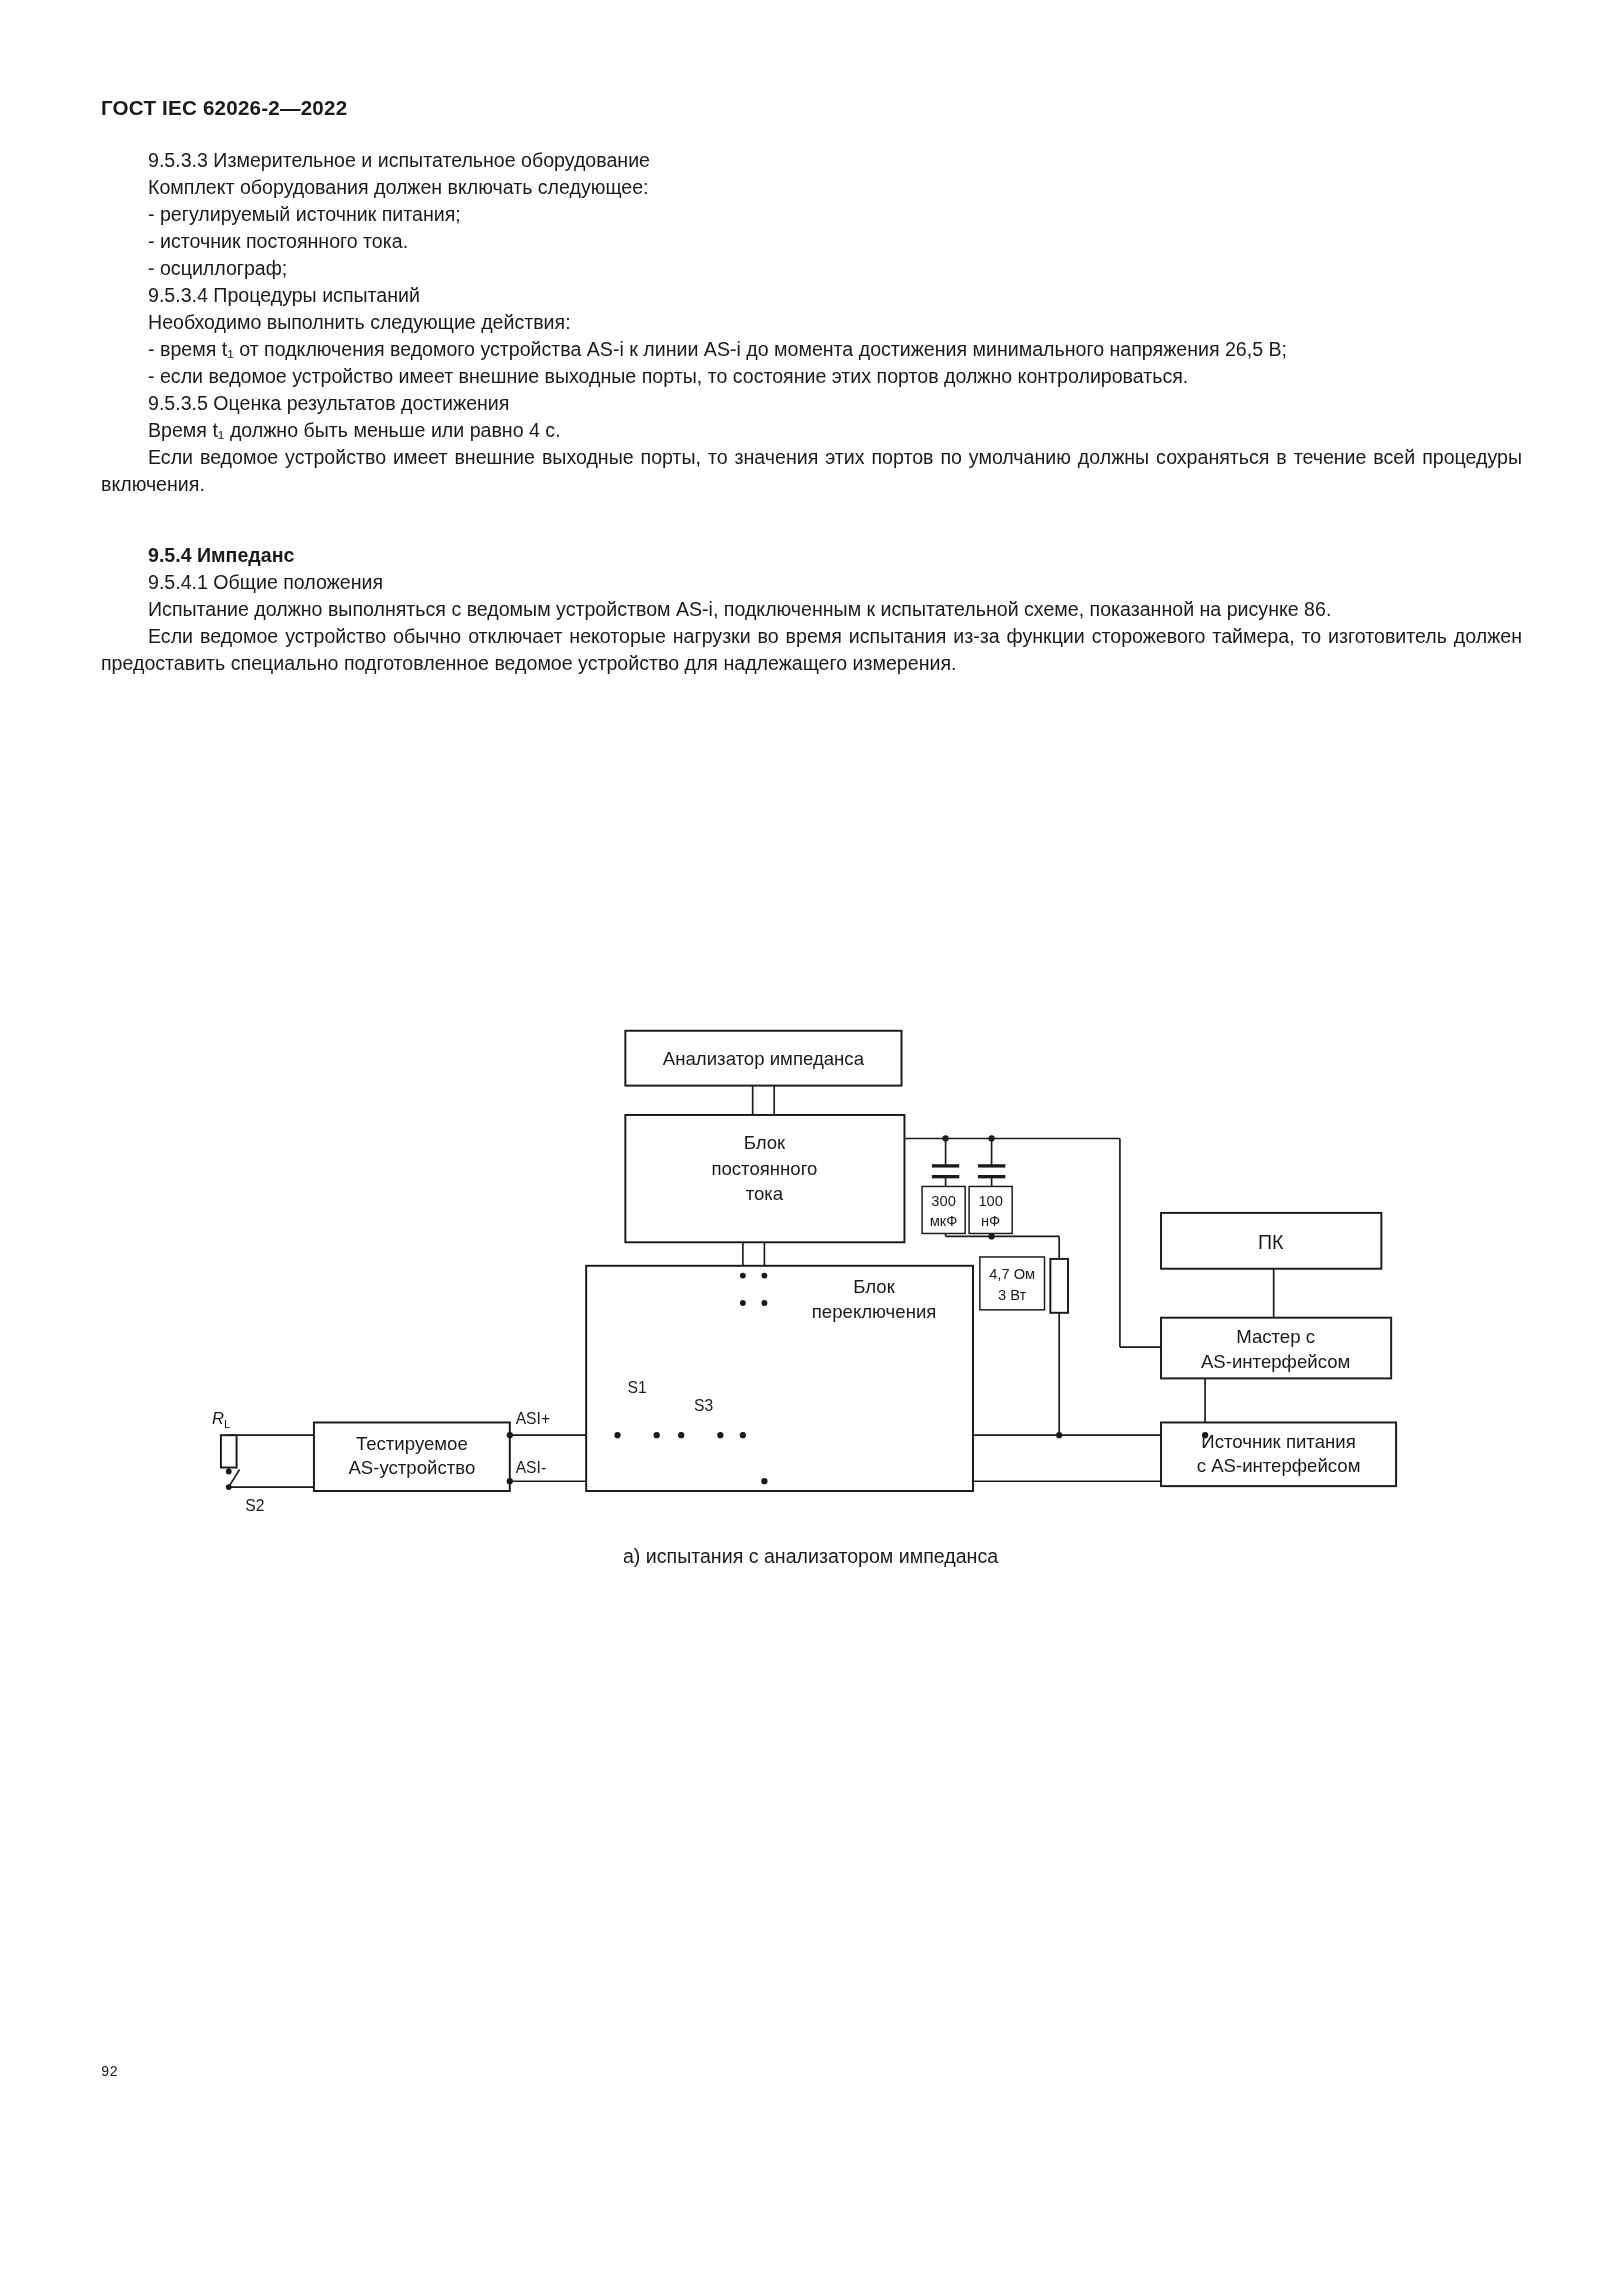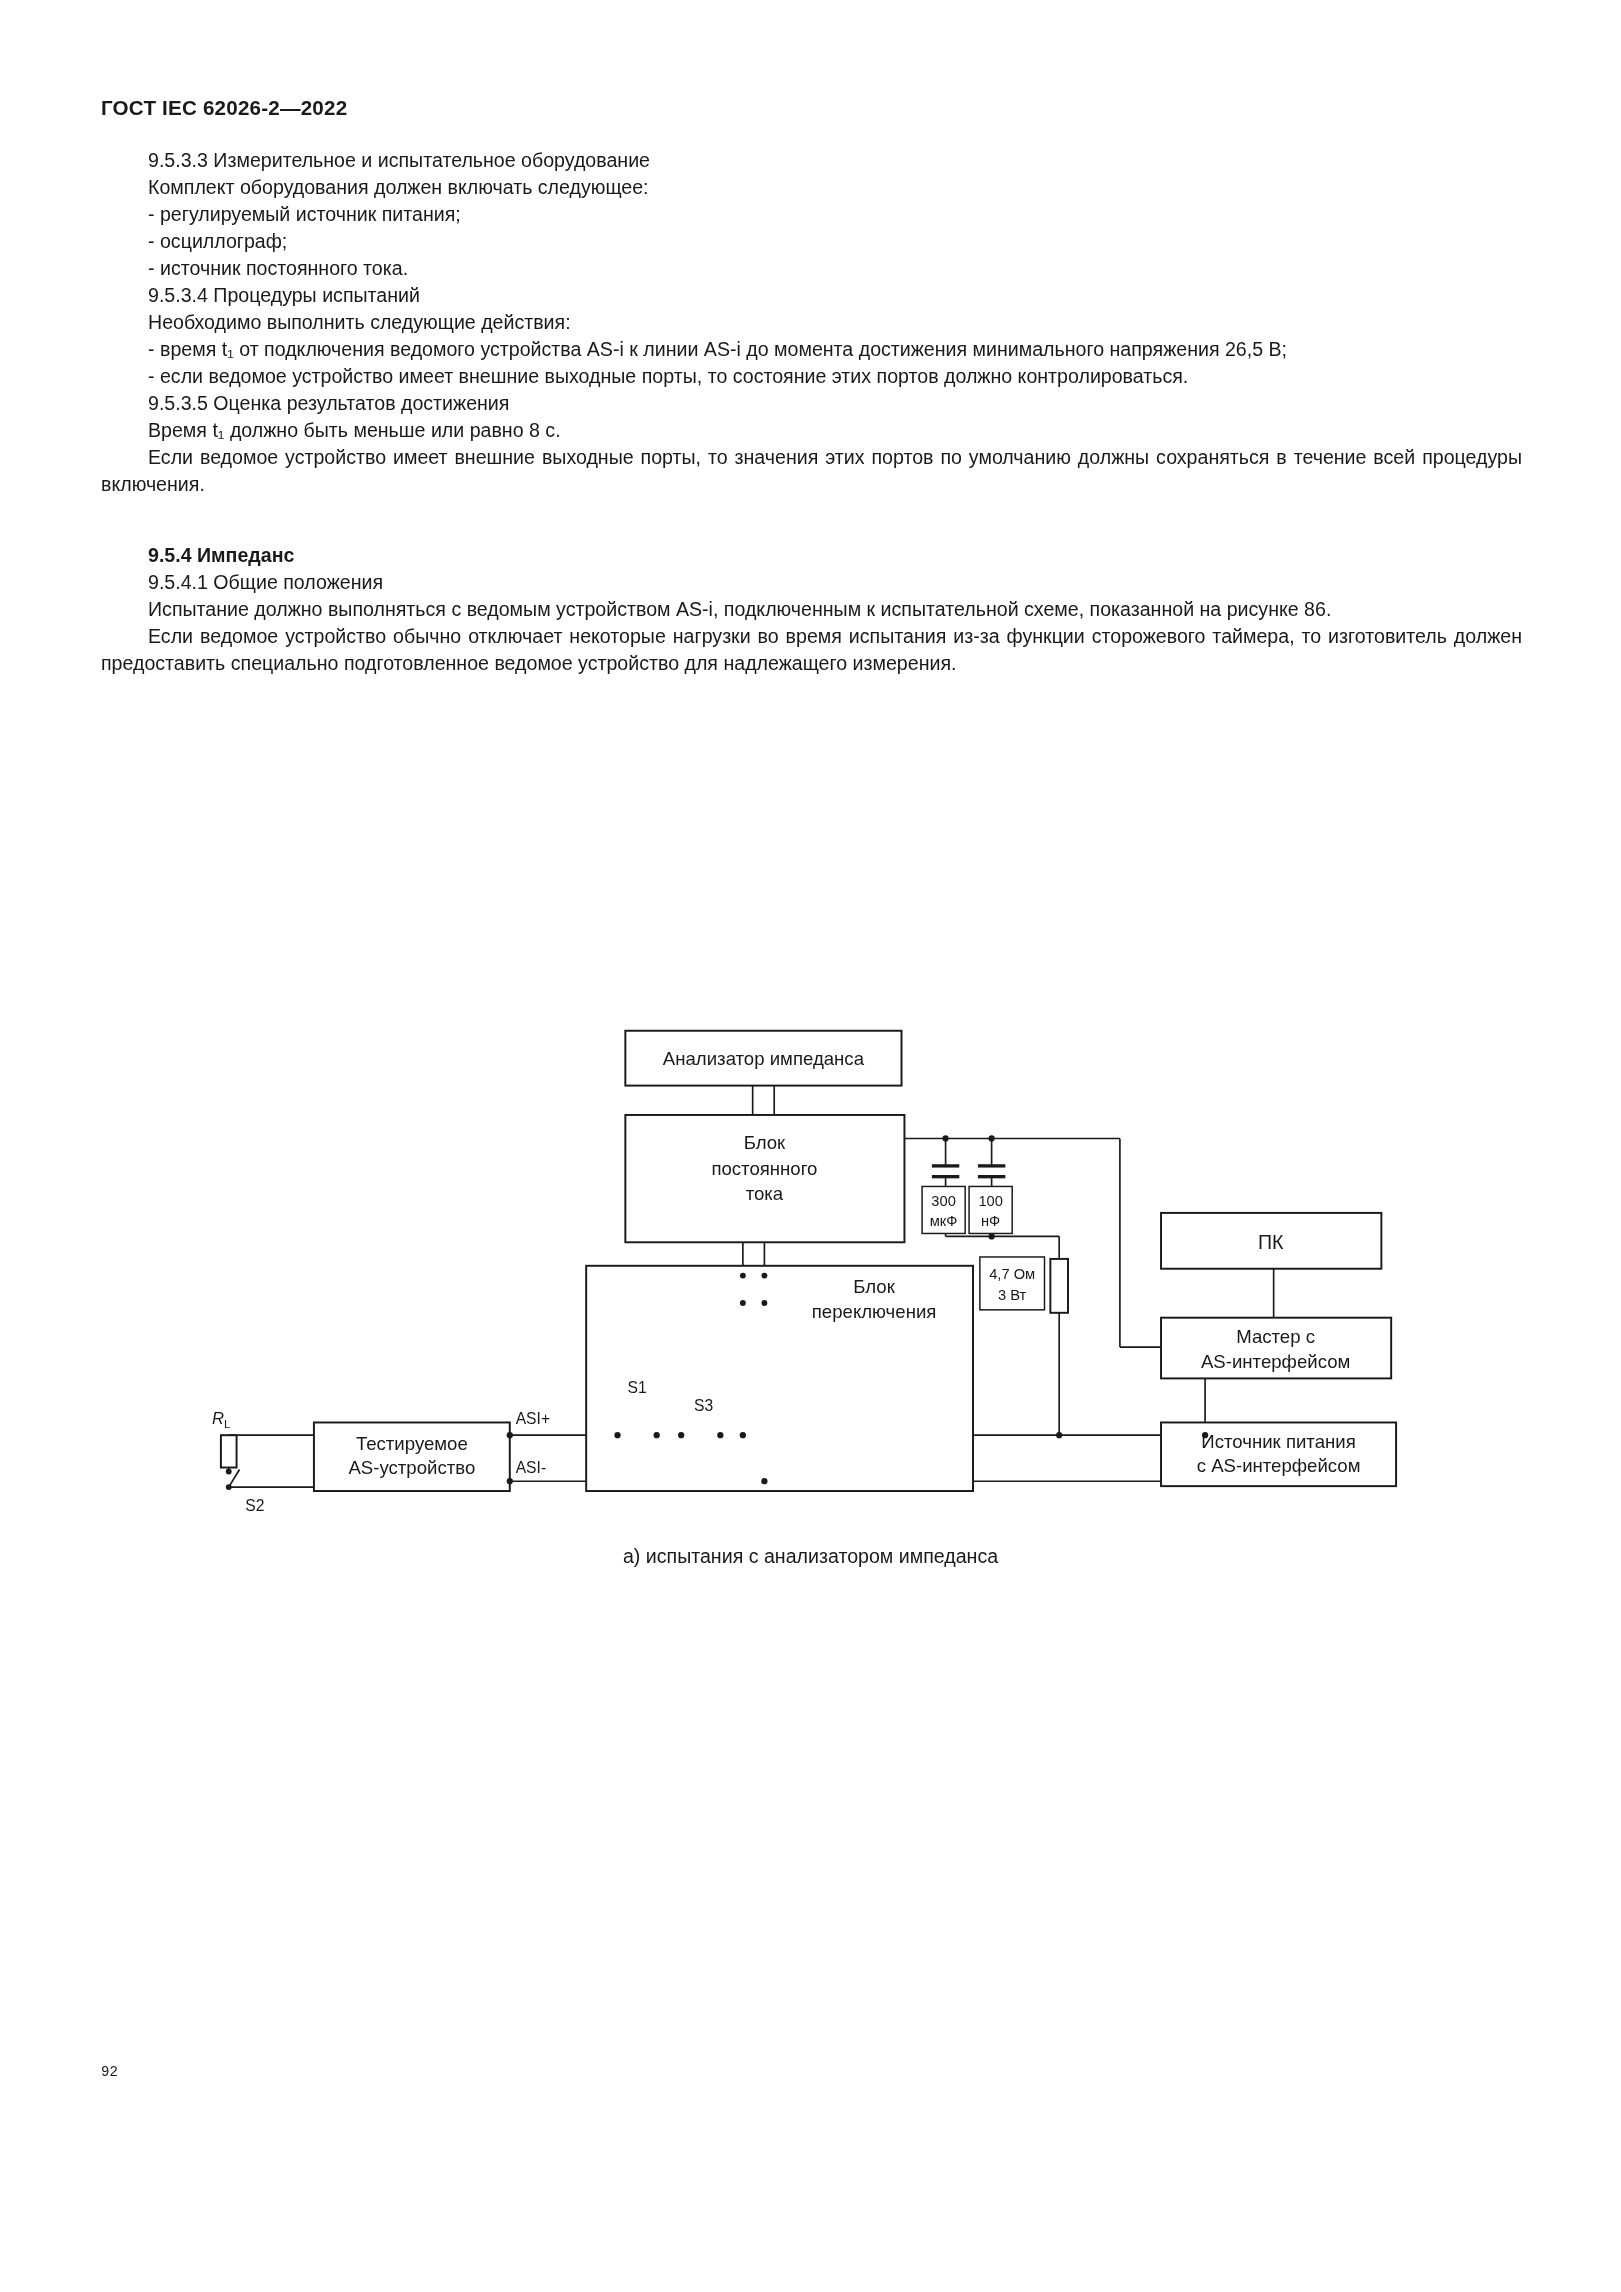--- a/index.html
+++ b/index.html
@@ -53,28 +53,28 @@
 <body>
 
 <div class="page">
 
   <div class="doc-header">ГОСТ IEC 62026-2—2022</div>
 
   <div class="text-block">
     <p>9.5.3.3 Измерительное и испытательное оборудование</p>
     <p>Комплект оборудования должен включать следующее:</p>
     <p>- регулируемый источник питания;</p>
+    <p>- источник постоянного тока.</p>
     <p>- осциллограф;</p>
-    <p>- источник постоянного тока.</p>
     <p>9.5.3.4 Процедуры испытаний</p>
     <p>Необходимо выполнить следующие действия:</p>
     <p>- время t₁ от подключения ведомого устройства AS-i к линии AS-i до момента достижения минимального напряжения 26,5 В;</p>
     <p>- если ведомое устройство имеет внешние выходные порты, то состояние этих портов должно контролироваться.</p>
     <p>9.5.3.5 Оценка результатов достижения</p>
-    <p>Время t₁ должно быть меньше или равно 8 с.</p>
+    <p>Время t₁ должно быть меньше или равно 4 с.</p>
     <p>Если ведомое устройство имеет внешние выходные порты, то значения этих портов по умолчанию должны сохраняться в течение всей процедуры включения.</p>
     <p class="bold">9.5.4 Импеданс</p>
     <p>9.5.4.1 Общие положения</p>
     <p>Испытание должно выполняться с ведомым устройством AS-i, подключенным к испытательной схеме, показанной на рисунке 86.</p>
     <p>Если ведомое устройство обычно отключает некоторые нагрузки во время испытания из-за функции сторожевого таймера, то изготовитель должен предоставить специально подготовленное ведомое устройство для надлежащего измерения.</p>
   </div>
 
   <div class="diagram">
     <svg viewBox="0 0 1300 580">
 

